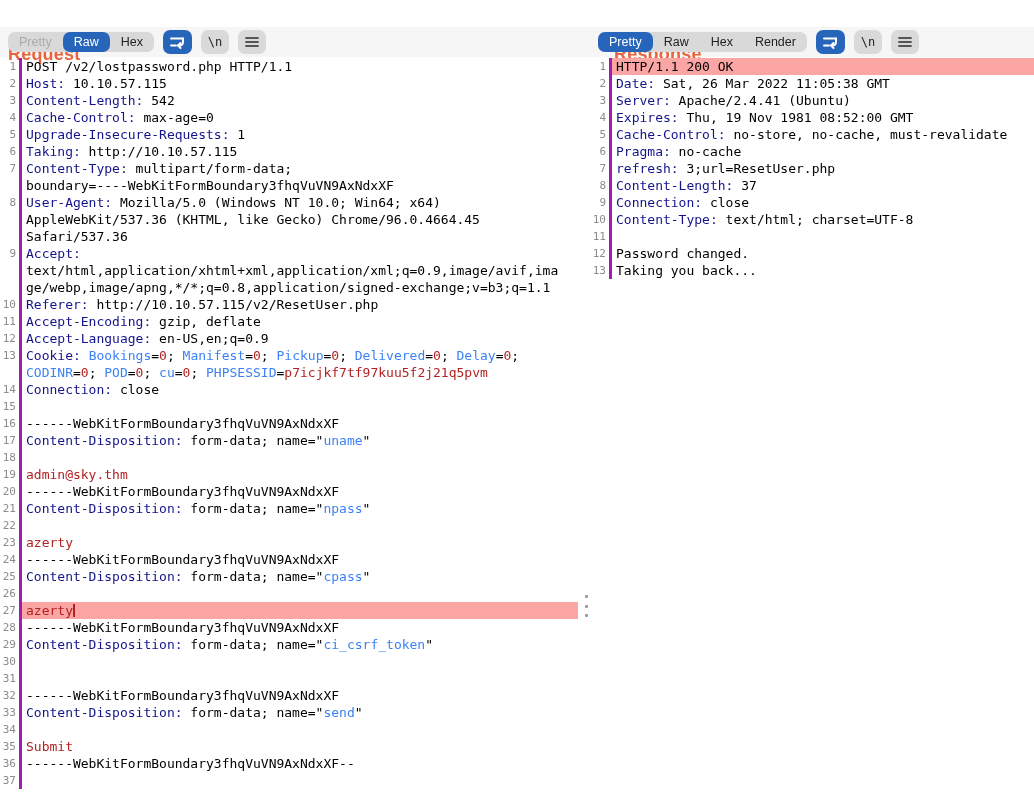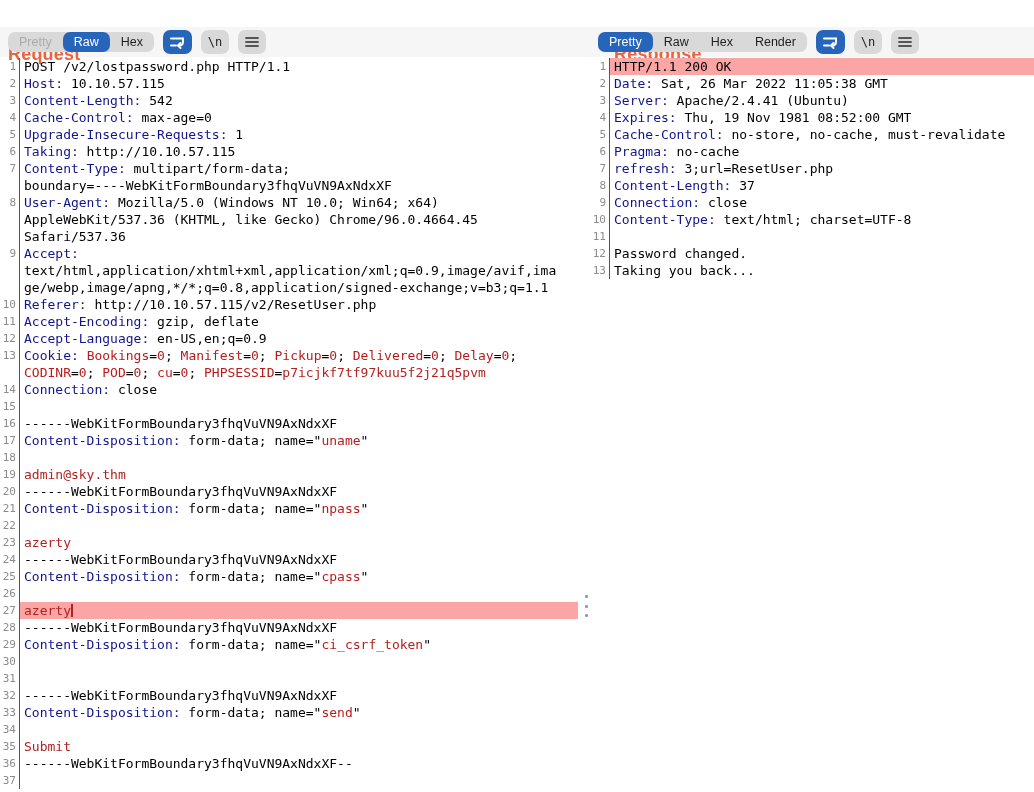--- a/index.html
+++ b/index.html
@@ -33,27 +33,27 @@
   .icon-btn.active { background:#2765bb; color:#fff; }
 
   .editor { position:absolute; top:58px;
             font-family:"DejaVu Sans Mono", monospace; font-size:13px; line-height:17px; }
   #req-editor { left:0; width:578px; }
   #res-editor { left:590px; width:444px; }
 
   .row { display:flex; height:17px; }
   .ln  { flex:0 0 19px; text-align:right; color:#8c8c8c; font-size:11px;
          line-height:17px; padding-right:3px; }
-  .lt  { flex:1; border-left:1px solid #a21caf; padding-left:4px; white-space:pre;
+  .lt  { flex:1; border-left:3px solid #a21caf; padding-left:4px; white-space:pre;
          overflow:hidden; }
   .row.hl .lt { background:#fca5a5; }
 
   .c-k { color:#000000; }
   .c-h { color:#14148c; }
-  .c-p { color:#b91c1c; }
+  .c-p { color:#3b82f6; }
   .c-r { color:#b22222; }
 
   .caret { display:inline-block; width:2px; height:13px; background:#b22222;
            vertical-align:-2px; }
 
   .splitter { position:absolute; left:582px; top:595px; width:8px; height:22px;
               display:flex; flex-direction:column; justify-content:space-between;
               align-items:center; cursor:col-resize; }
   .splitter .dot { width:3px; height:3px; background:#9a9a9a; border-radius:1px; }
 </style>

